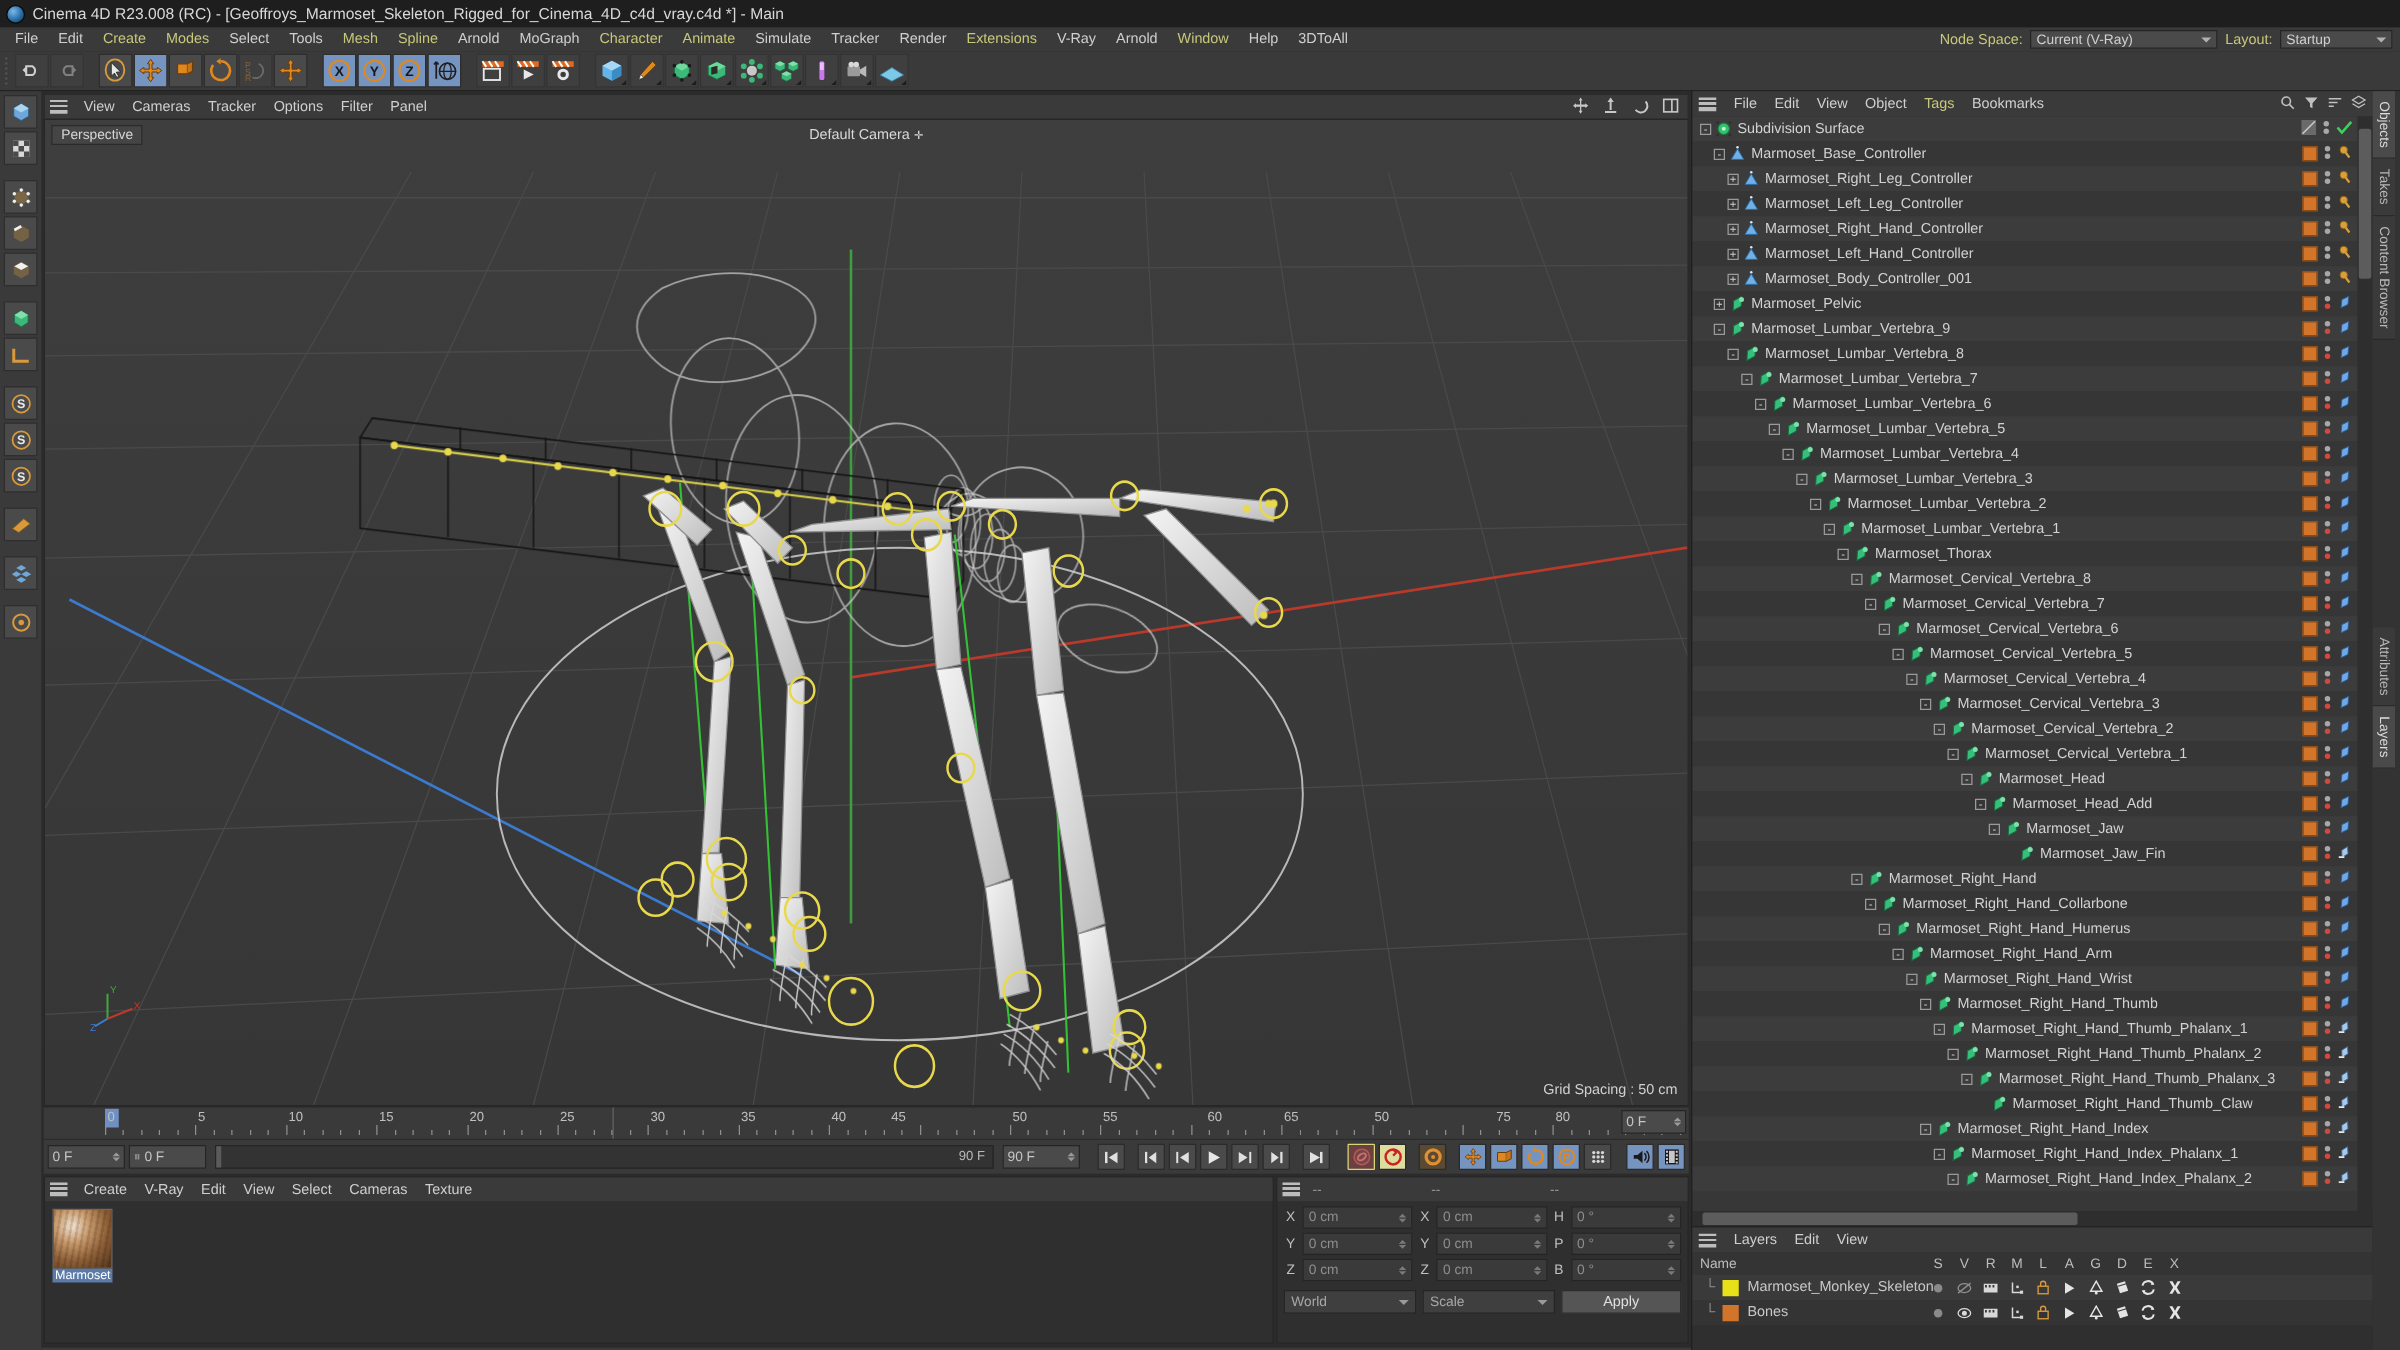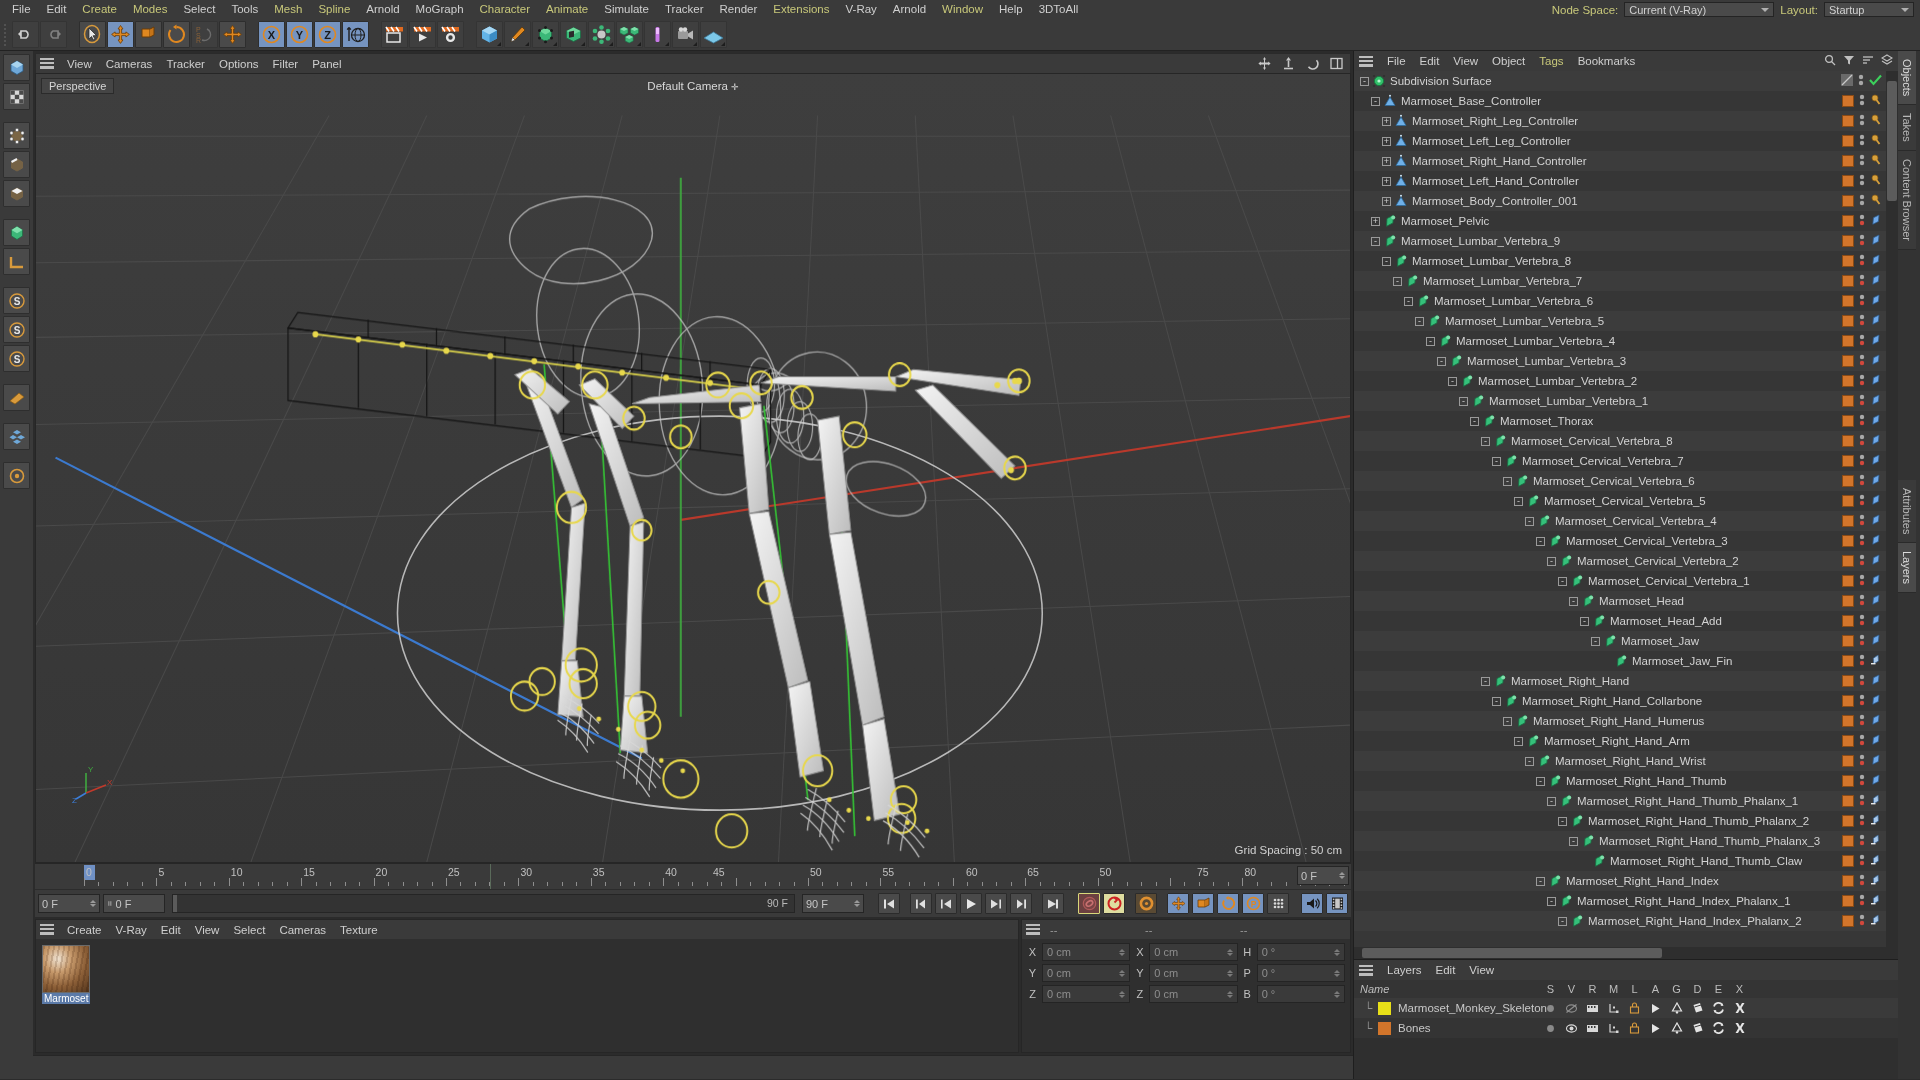--- a/index.html
+++ b/index.html
@@ -199,21 +199,21 @@
   .om-hscroll{ height:12px; background:#2e2e2e; position:relative;}
   .om-hscroll .thumb{ position:absolute; top:1px; bottom:1px; left:8px; width:300px; background:#5c5c5c; border-radius:2px;}
 
   
   .lm{ height:120px; flex:0 0 120px; background:#2f2f2f; border-top:1px solid #1e1e1e; display:flex; flex-direction:column;}
   .lm-head{ height:20px; background:#3a3a3a; display:flex; align-items:center; padding-left:5px; font-size:11.5px;}
   .lm-head .hamb{ width:14px;height:11px;margin-right:7px;
     background:linear-gradient(to bottom,#bdbdbd 0 2px,transparent 2px 4px,#bdbdbd 4px 6px,transparent 6px 8px,#bdbdbd 8px 10px);}
   .lm-head .mi{ padding:0 7px; color:#cfcfcf;}
   .lm-cols{ height:18px; background:#343434; display:flex; align-items:center; font-size:11px; color:#bdbdbd; position:relative;}
-  .lm-cols .nm{ padding-left:6px;font-style:italic; }
+  .lm-cols .nm{ padding-left:6px; }
   .lm-cols .cc{ position:absolute; display:flex; }
   .lm-cols .cc span{ width:21px; text-align:center;}
   .lrow{ height:20px; display:flex; align-items:center; position:relative; font-size:11.5px;}
   .lrow:nth-child(odd){ background:#3a3a3a;}
   .lrow:nth-child(even){ background:#343434;}
   .lswatch{ width:13px;height:13px; margin-left:24px; margin-right:7px; flex:0 0 13px;}
   .lrow .licons{ position:absolute; display:flex; align-items:center;}
   .lrow .licons > *{ width:21px; display:flex; align-items:center; justify-content:center;}
 
   
@@ -221,20 +221,24 @@
     padding:8px 3px; background:#3a3a3a; border-bottom:1px solid #2a2a2a; white-space:nowrap;}
   .vtab.active{ background:#4a4a4a; color:#dcdcdc;}
 
   .statusbar{ height:24px; background:#3a3a3a; border-top:1px solid #262626; display:flex; align-items:center; padding-left:6px;}
 </style>
 </head>
 <body>
 
 <div id="app">
 
+  <div class="titlebar">
+    <div class="c4d-logo"></div>
+    <span>Cinema 4D R23.008 (RC) - [Geoffroys_Marmoset_Skeleton_Rigged_for_Cinema_4D_c4d_vray.c4d *] - Main</span>
+  </div>
 
   <div class="menubar">
     <span class="mi">File</span>
     <span class="mi">Edit</span>
     <span class="mi accent">Create</span>
     <span class="mi accent">Modes</span>
     <span class="mi">Select</span>
     <span class="mi">Tools</span>
     <span class="mi accent">Mesh</span>
     <span class="mi accent">Spline</span>
@@ -1206,20 +1210,31 @@
               <span class="clab">B</span>
               <div class="cfield">
                   <span>0 °</span>
                   <span class="spin">
                     <i class="u"></i>
                     <i class="d"></i>
                   </span>
                 </div>
             </div>
           </div>
+          <div class="coord-foot">
+            <div class="csel">
+                <span>World</span>
+                <span class="arw"></span>
+              </div>
+            <div class="csel">
+                <span>Scale</span>
+                <span class="arw"></span>
+              </div>
+            <div class="cbtn">Apply</div>
+          </div>
         </div>
       </div>
 
       <div class="statusbar">
         
       </div>
     </div>
 
     <div class="right-col">
       <div class="om">

